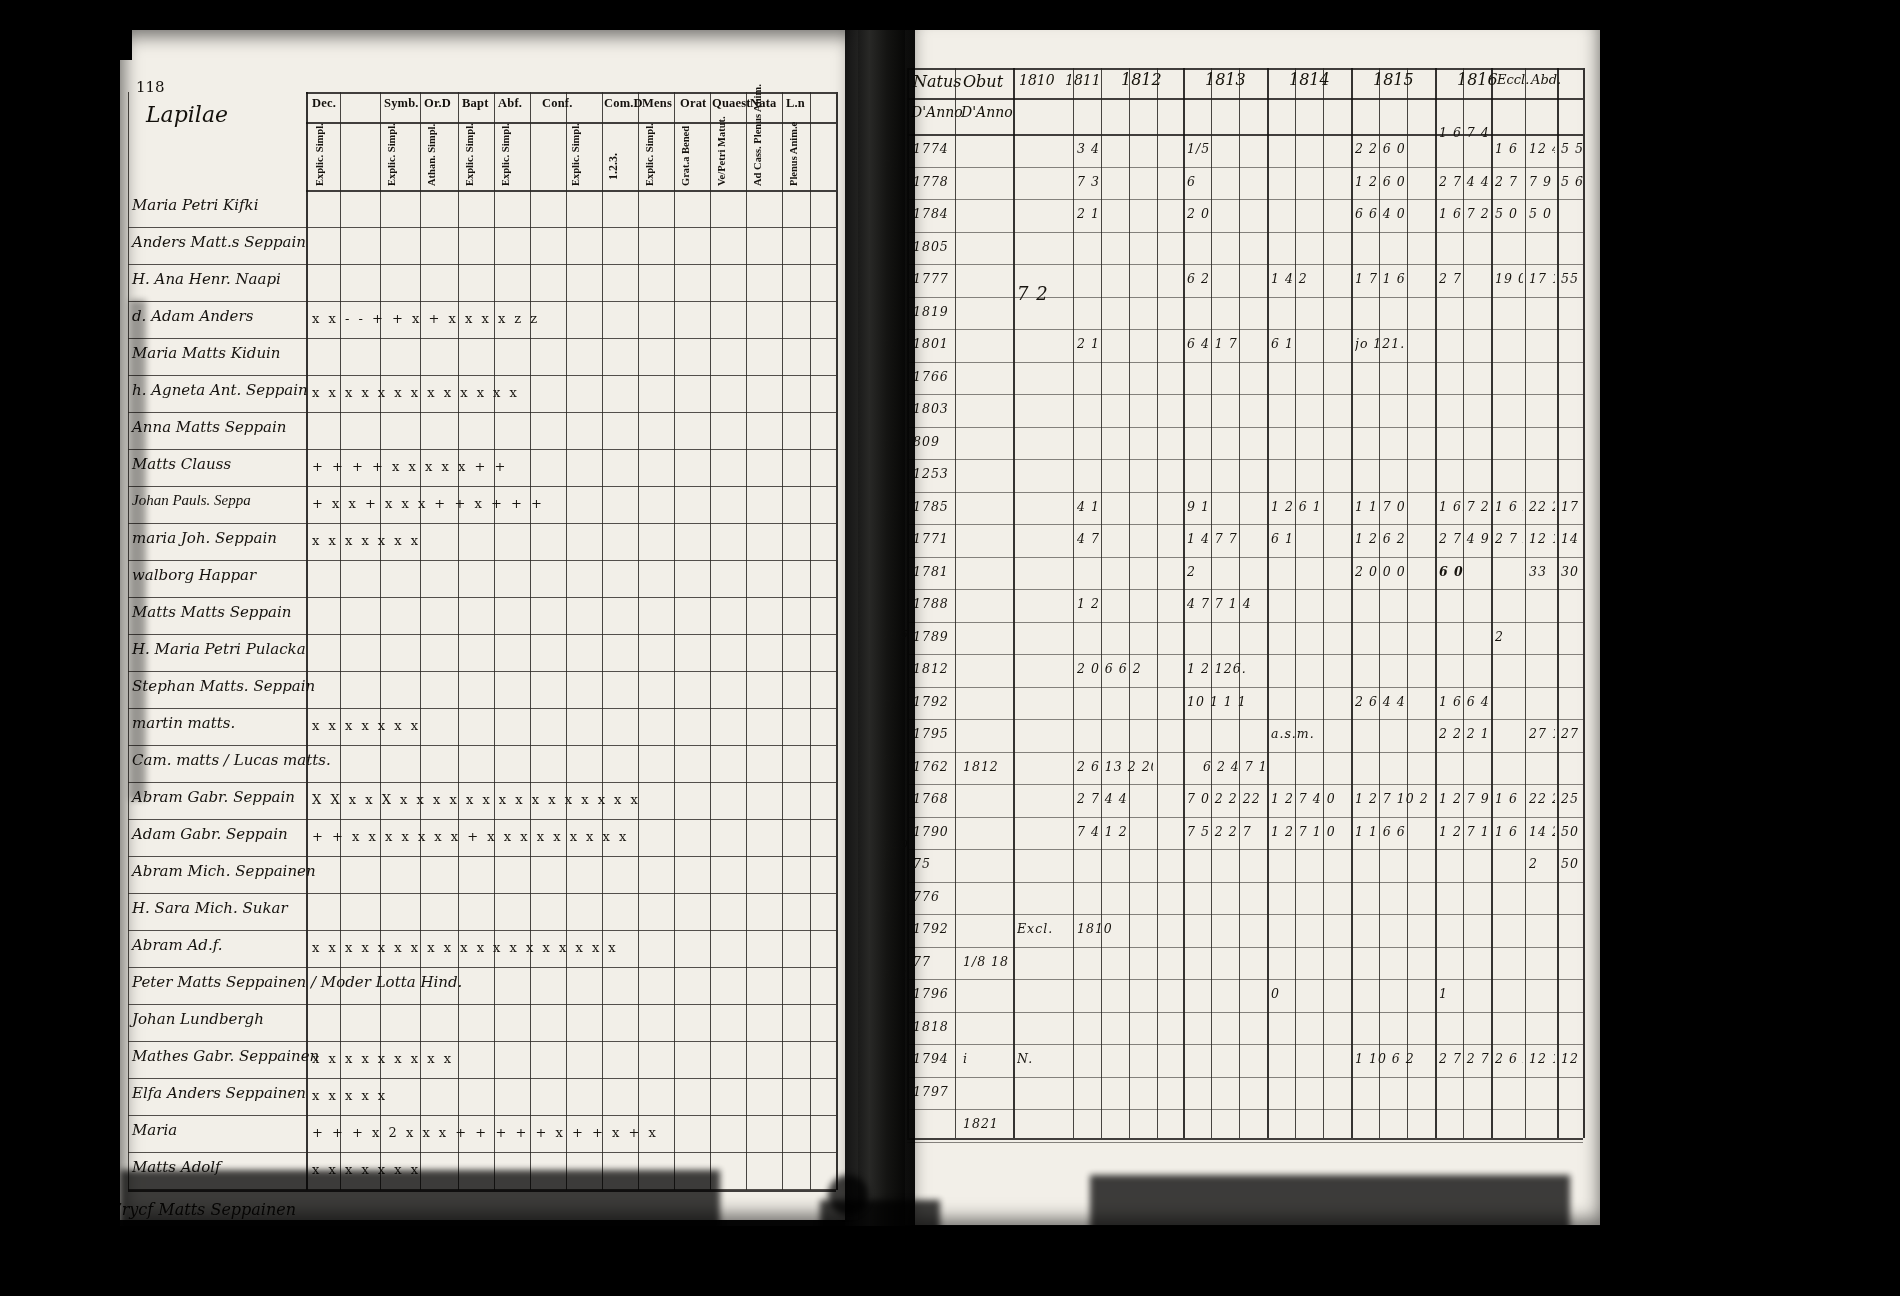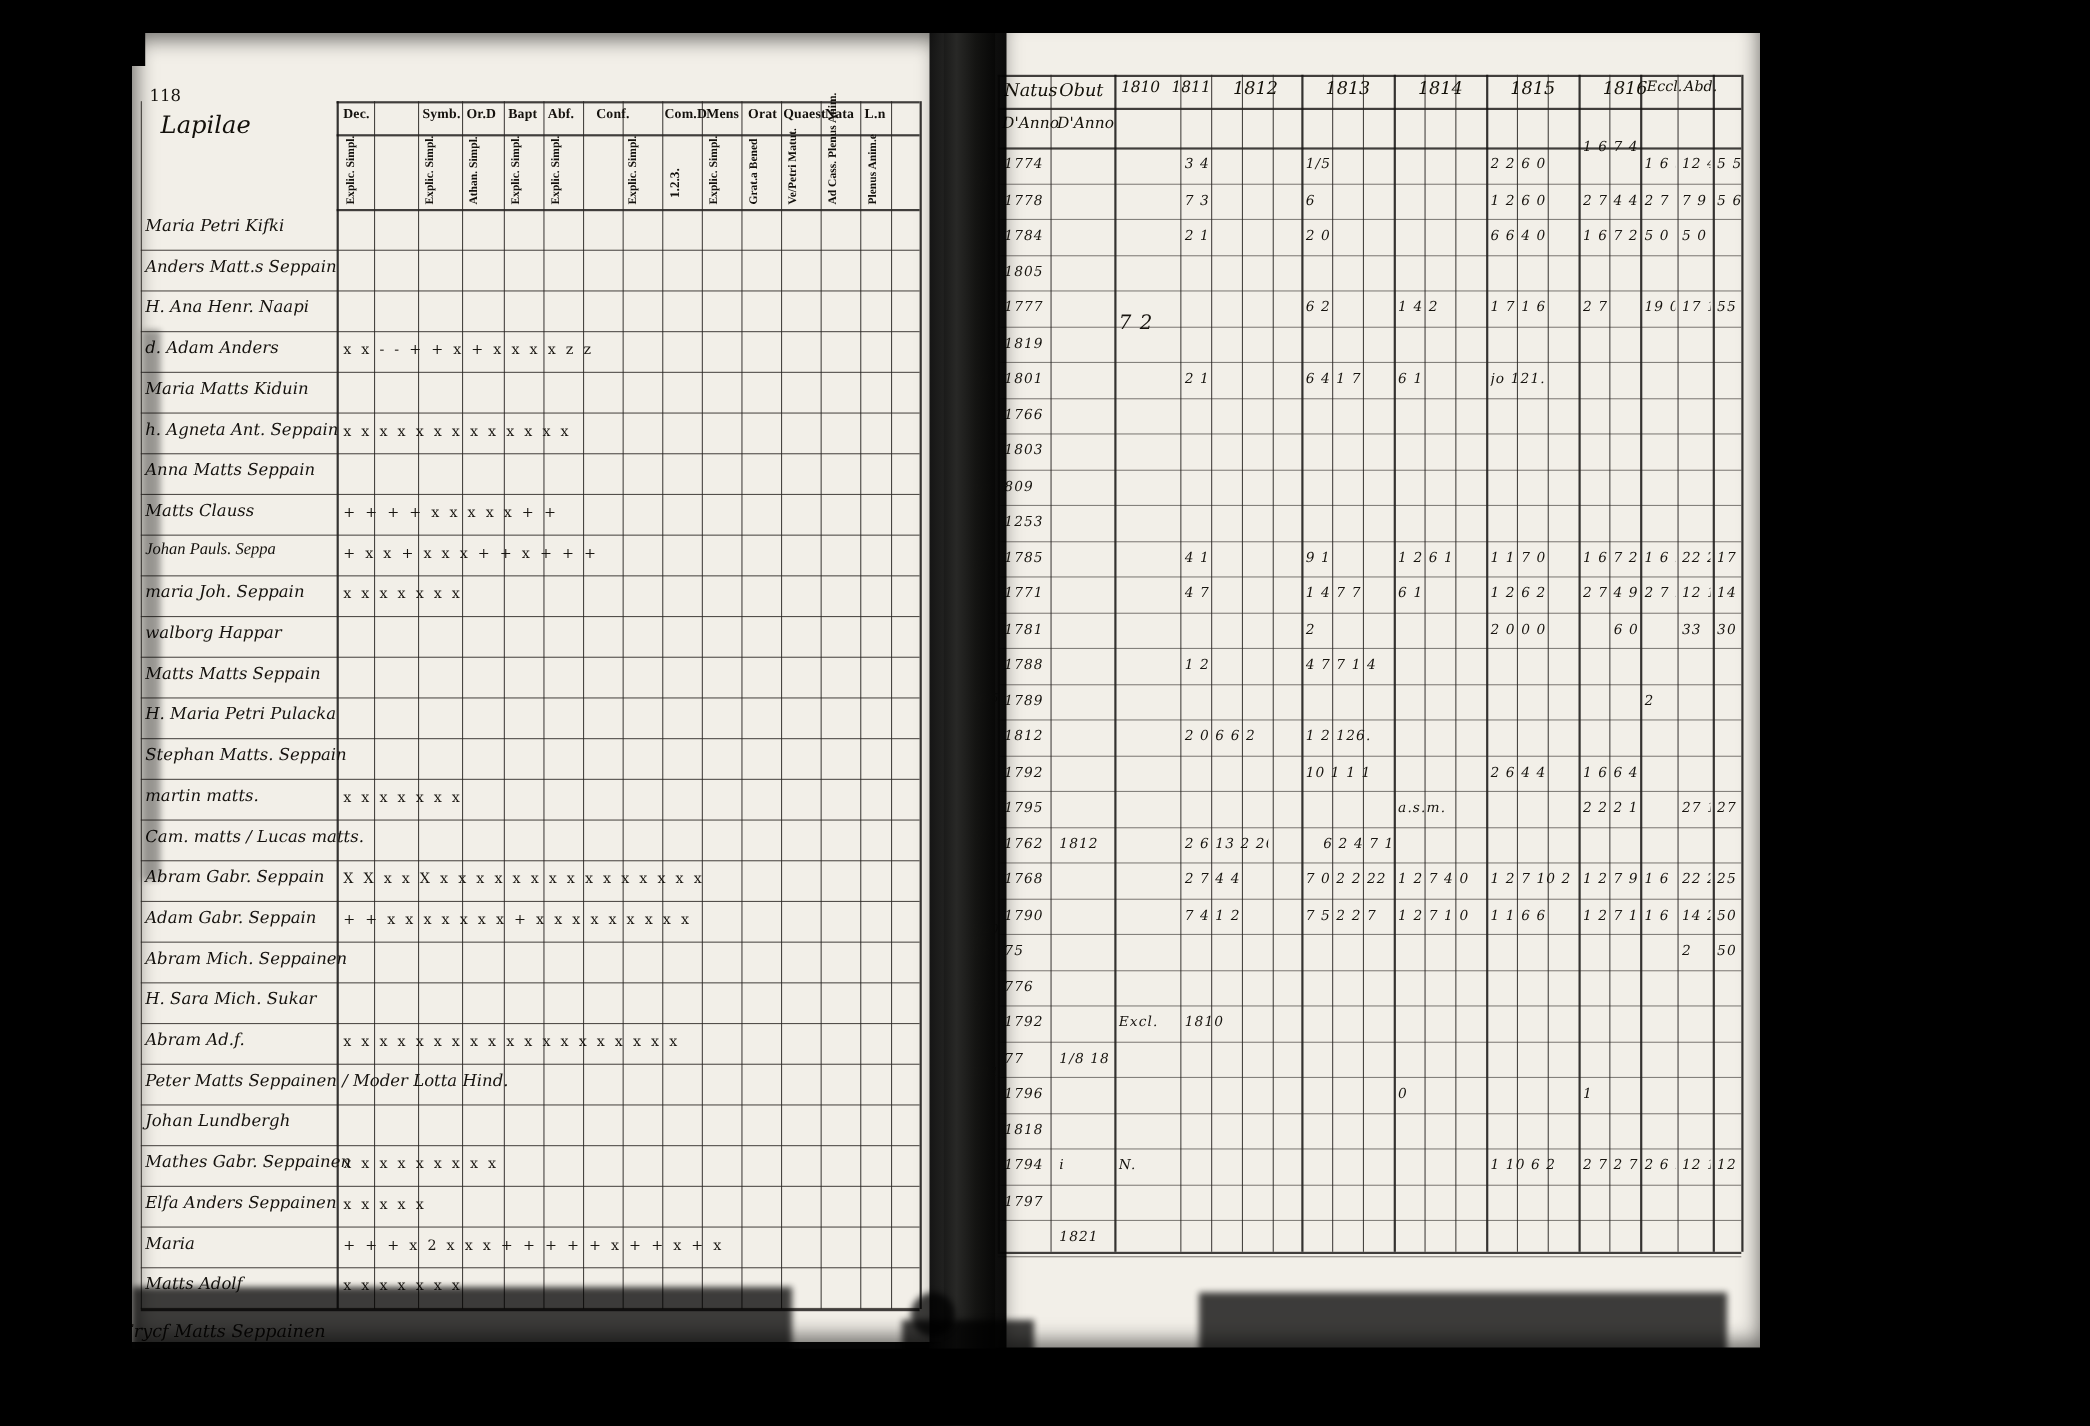--- a/index.html
+++ b/index.html
@@ -305,21 +305,21 @@
           <div class="num" style="left: 366px; top: 521px; width: 76px; font-size: 12.5px; letter-spacing: 1px; white-space: nowrap; overflow: hidden;">6 1</div>
           <div class="num" style="left: 450px; top: 521px; width: 76px; font-size: 12.5px; letter-spacing: 1px; white-space: nowrap; overflow: hidden;">1 2 6 2</div>
           <div class="num" style="left: 534px; top: 521px; width: 50px; font-size: 12.5px; letter-spacing: 1px; white-space: nowrap; overflow: hidden;">2 7 4 9</div>
           <div class="num" style="left: 590px; top: 521px; width: 28px; font-size: 12.5px; letter-spacing: 1px; white-space: nowrap; overflow: hidden;">2 7 2 0</div>
           <div class="num" style="left: 624px; top: 521px; width: 26px; font-size: 12.5px; letter-spacing: 1px; white-space: nowrap; overflow: hidden;">12 13</div>
           <div class="num" style="left: 656px; top: 521px; width: 22px; font-size: 12.5px; letter-spacing: 1px; white-space: nowrap; overflow: hidden;">14 14</div>
           <div class="hline" style="left: 2px; top: 579px; width: 676px; opacity: 0.55;"></div>
           <div class="num" style="left: 8px; top: 553.5px; width: 40px; font-size: 12.5px; letter-spacing: 1px; white-space: nowrap; overflow: hidden;">1781</div>
           <div class="num" style="left: 282px; top: 553.5px; width: 76px; font-size: 12.5px; letter-spacing: 1px; white-space: nowrap; overflow: hidden;">2</div>
           <div class="num" style="left: 450px; top: 553.5px; width: 76px; font-size: 12.5px; letter-spacing: 1px; white-space: nowrap; overflow: hidden;">2 0 0 0</div>
-          <div class="num" style="left: 562px; top: 553.5px; width: 50px; font-size: 12.5px; letter-spacing: 1px; white-space: nowrap; overflow: hidden;">6 0</div>
+          <div class="num" style="left: 534px; top: 553.5px; width: 50px; font-size: 12.5px; letter-spacing: 1px; white-space: nowrap; overflow: hidden; font-weight: bold;">6 0</div>
           <div class="num" style="left: 624px; top: 553.5px; width: 26px; font-size: 12.5px; letter-spacing: 1px; white-space: nowrap; overflow: hidden;">33</div>
           <div class="num" style="left: 656px; top: 553.5px; width: 22px; font-size: 12.5px; letter-spacing: 1px; white-space: nowrap; overflow: hidden;">30</div>
           <div class="hline" style="left: 2px; top: 611.5px; width: 676px; opacity: 0.55;"></div>
           <div class="num" style="left: 8px; top: 586px; width: 40px; font-size: 12.5px; letter-spacing: 1px; white-space: nowrap; overflow: hidden;">1788</div>
           <div class="num" style="left: 172px; top: 586px; width: 76px; font-size: 12.5px; letter-spacing: 1px; white-space: nowrap; overflow: hidden;">1 2</div>
           <div class="num" style="left: 282px; top: 586px; width: 76px; font-size: 12.5px; letter-spacing: 1px; white-space: nowrap; overflow: hidden;">4 7 7 1 4</div>
           <div class="hline" style="left: 2px; top: 644px; width: 676px; opacity: 0.55;"></div>
           <div class="num" style="left: 8px; top: 618.5px; width: 40px; font-size: 12.5px; letter-spacing: 1px; white-space: nowrap; overflow: hidden;">1789</div>
           <div class="num" style="left: 590px; top: 618.5px; width: 28px; font-size: 12.5px; letter-spacing: 1px; white-space: nowrap; overflow: hidden;">2</div>
           <div class="hline" style="left: 2px; top: 676.5px; width: 676px; opacity: 0.55;"></div>

